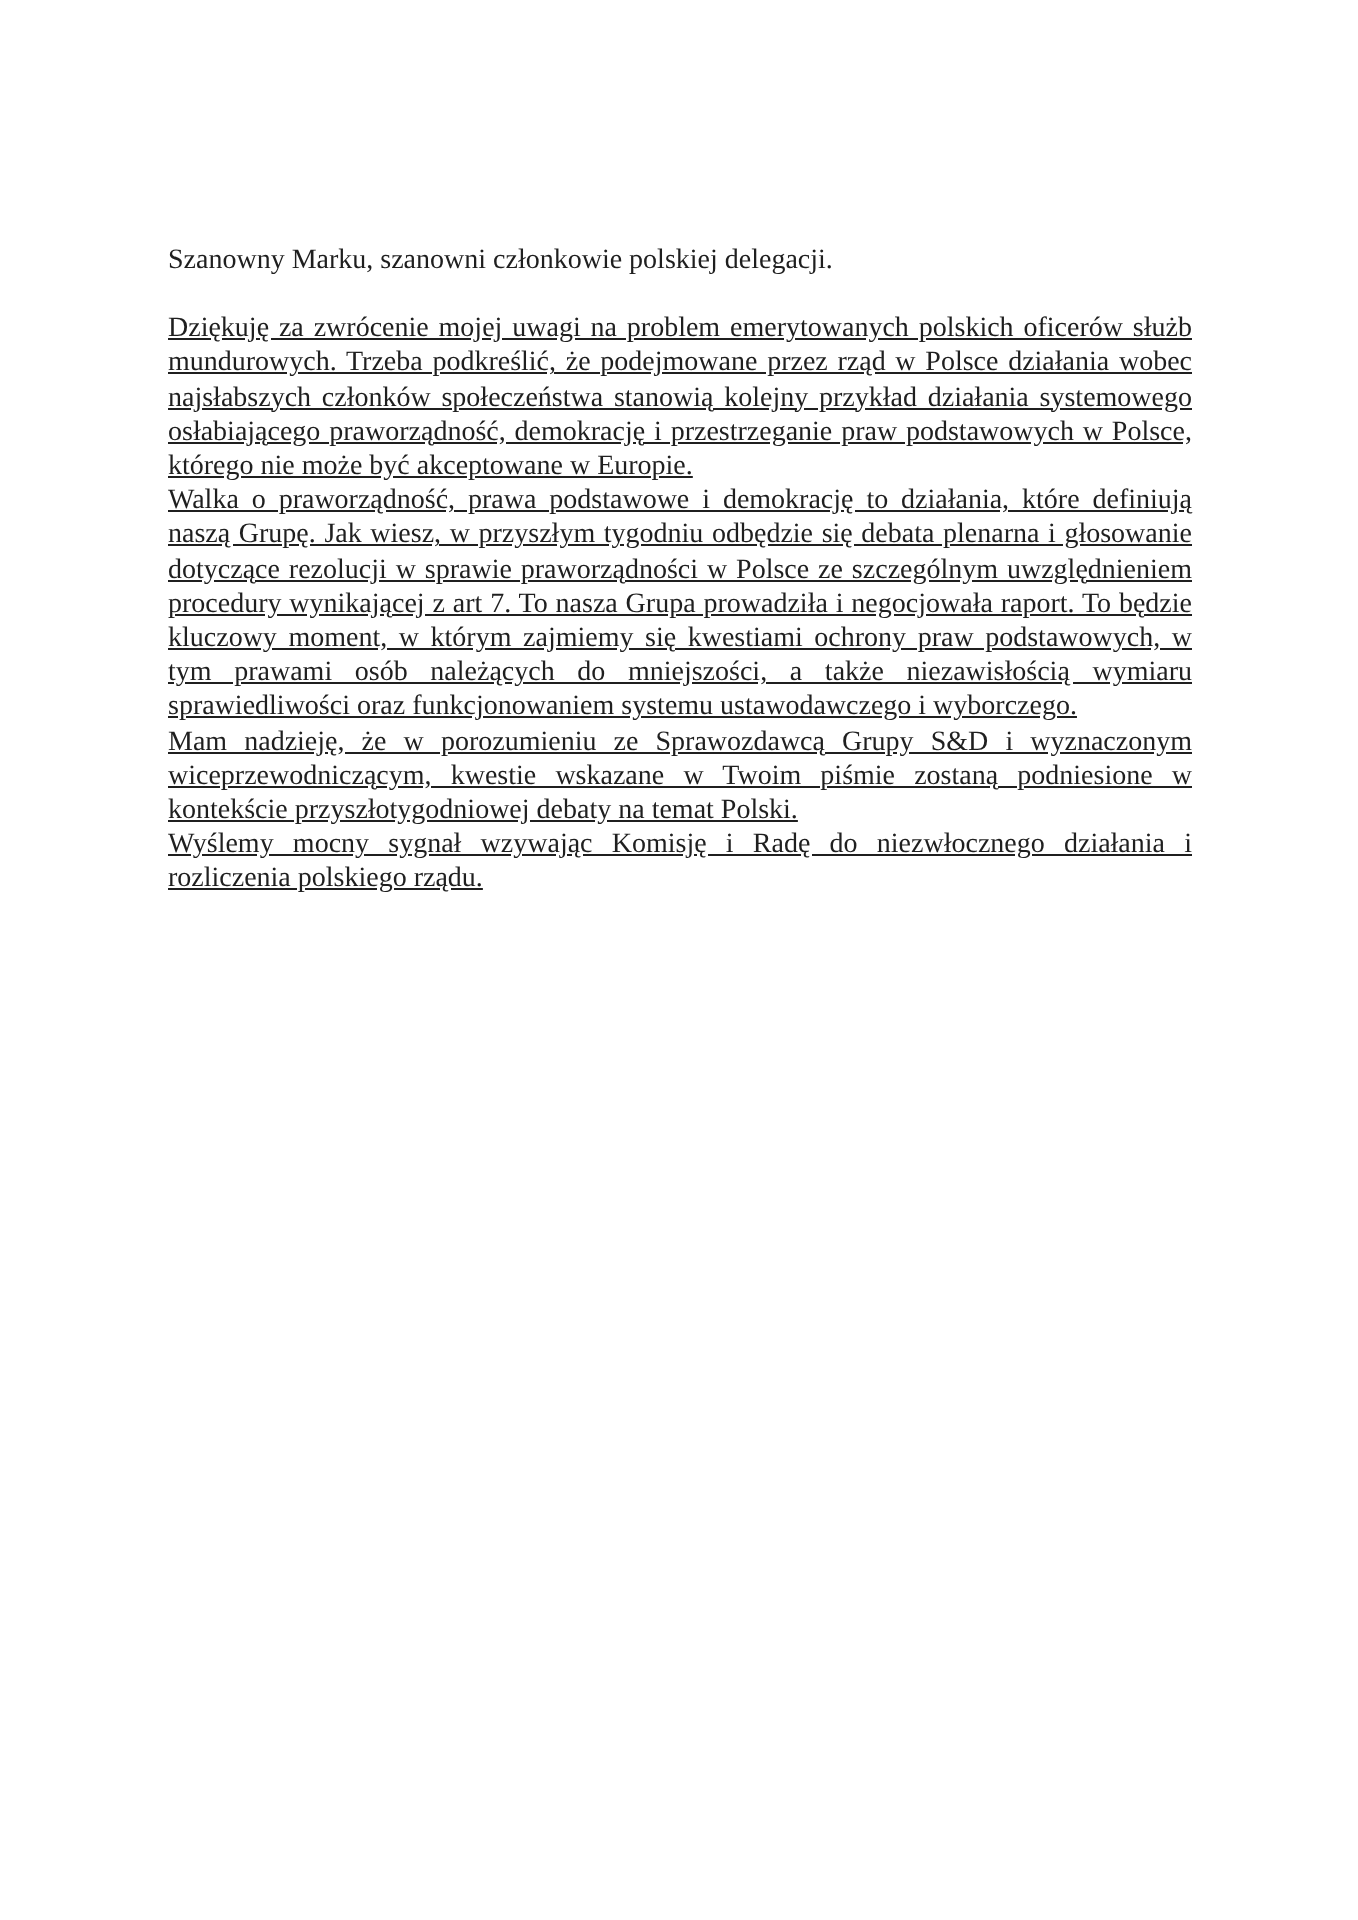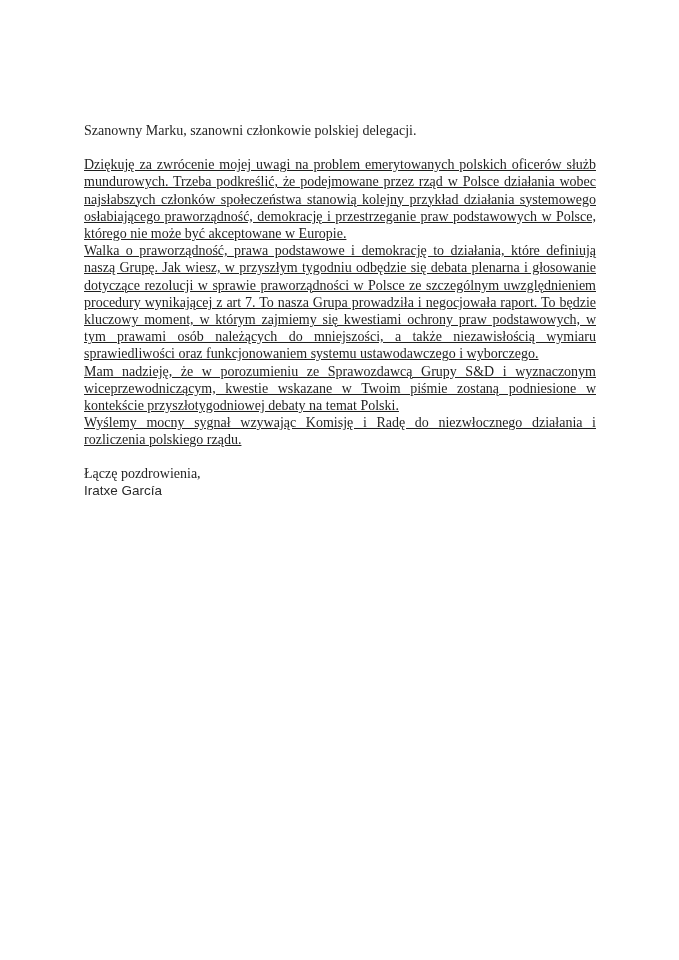--- a/index.html
+++ b/index.html
@@ -62,18 +62,14 @@
     <p class="greeting">Szanowny Marku, szanowni członkowie polskiej delegacji.</p>
 
     <p class="para">Dziękuję za zwrócenie mojej uwagi na problem emerytowanych polskich oficerów służb mundurowych. Trzeba podkreślić, że podejmowane przez rząd w Polsce działania wobec najsłabszych członków społeczeństwa stanowią kolejny przykład działania systemowego osłabiającego praworządność, demokrację i przestrzeganie praw podstawowych w Polsce, którego nie może być akceptowane w Europie.</p>
 
     <p class="para">Walka o praworządność, prawa podstawowe i demokrację to działania, które definiują naszą Grupę. Jak wiesz, w przyszłym tygodniu odbędzie się debata plenarna i głosowanie dotyczące rezolucji w sprawie praworządności w Polsce ze szczególnym uwzględnieniem procedury wynikającej z art 7. To nasza Grupa prowadziła i negocjowała raport. To będzie kluczowy moment, w którym zajmiemy się kwestiami ochrony praw podstawowych, w tym prawami osób należących do mniejszości, a także niezawisłością wymiaru sprawiedliwości oraz funkcjonowaniem systemu ustawodawczego i wyborczego.</p>
 
     <p class="para">Mam nadzieję, że w porozumieniu ze Sprawozdawcą Grupy S&amp;D i wyznaczonym wiceprzewodniczącym, kwestie wskazane w Twoim piśmie zostaną podniesione w kontekście przyszłotygodniowej debaty na temat Polski.</p>
 
     <p class="para">Wyślemy mocny sygnał wzywając Komisję i Radę do niezwłocznego działania i rozliczenia polskiego rządu.</p>
 
-    <div class="closing-block">
-      <p class="closing">Łączę pozdrowienia,</p>
-      <p class="signature">Iratxe García</p>
-    </div>
   </div>
 </div>
 
 </body></html>

